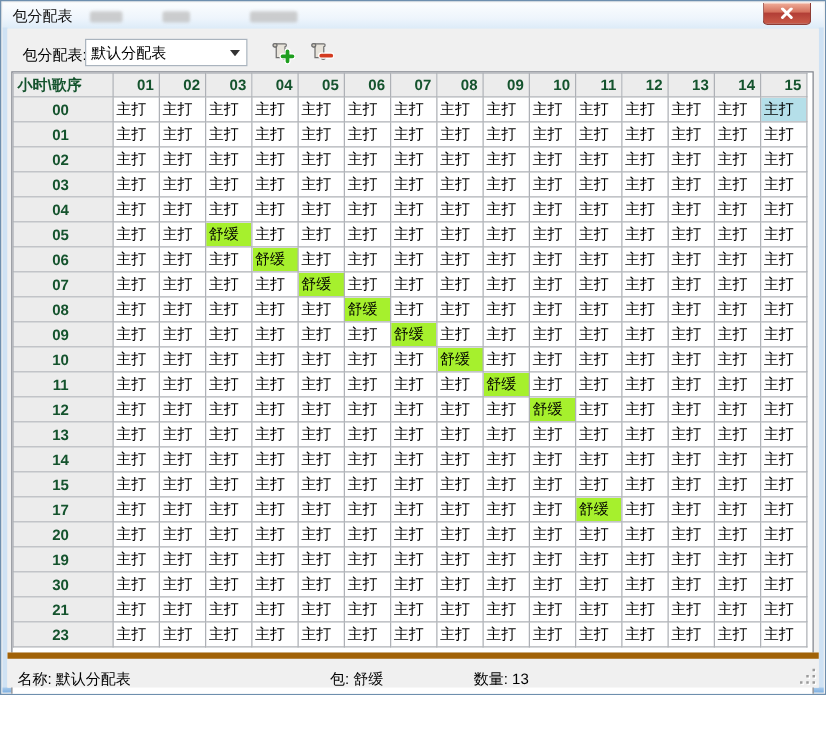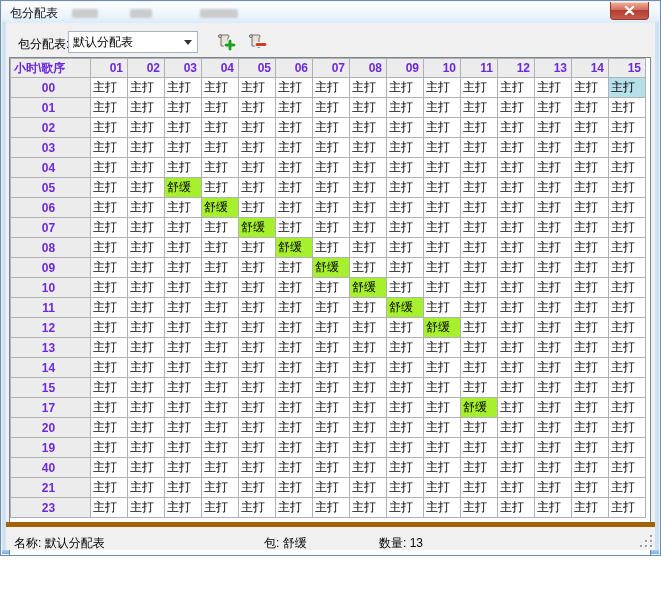--- a/index.html
+++ b/index.html
@@ -48,21 +48,21 @@
   .tool-icon.remove { left:239px; }
   
   .grid-wrap {
     position:absolute; left:3px; top:34px; width:642px; height:504px;
     background:#fff; border:1px solid #7f838b; overflow:hidden;
   }
   table.alloc { border-collapse:collapse; table-layout:fixed; }
   table.alloc th, table.alloc td {
     border:1px solid #aeb1b6; font-size:12px; overflow:hidden; white-space:nowrap;
   }
-  table.alloc th { background:#ececec; font-weight:bold; color:#6d28d9; height:19px; }
+  table.alloc th { background:#ececec; font-weight:bold; color:#14532d; height:19px; }
   table.alloc th.corner { width:80px; text-align:left; padding-left:3px; }
   table.alloc th.colhead { width:37px; text-align:right; padding-right:4px; }
   table.alloc tbody th.rowhead { text-align:center; padding-right:4px; height:20px; }
   table.alloc td { background:#fff; height:20px; text-align:left; padding-left:2px; color:#000; }
   table.alloc td.hl { background:var(--hl,#a6f02d); }
   table.alloc td.sel { background:var(--sel,#b5dfe9); }
   
   .statusbar {
     position:absolute; left:0; right:0; bottom:0; height:28px; background:#f0f0f0;
     border-top:5px solid #a16207; font-size:12px; color:#000;
@@ -484,21 +484,21 @@
               <td>主打</td>
               <td>主打</td>
               <td>主打</td>
               <td>主打</td>
               <td>主打</td>
               <td>主打</td>
               <td>主打</td>
               <td>主打</td>
             </tr>
             <tr>
-              <th class="rowhead">40</th>
+              <th class="rowhead">30</th>
               <td>主打</td>
               <td>主打</td>
               <td>主打</td>
               <td>主打</td>
               <td>主打</td>
               <td>主打</td>
               <td>主打</td>
               <td>主打</td>
               <td>主打</td>
               <td>主打</td>

